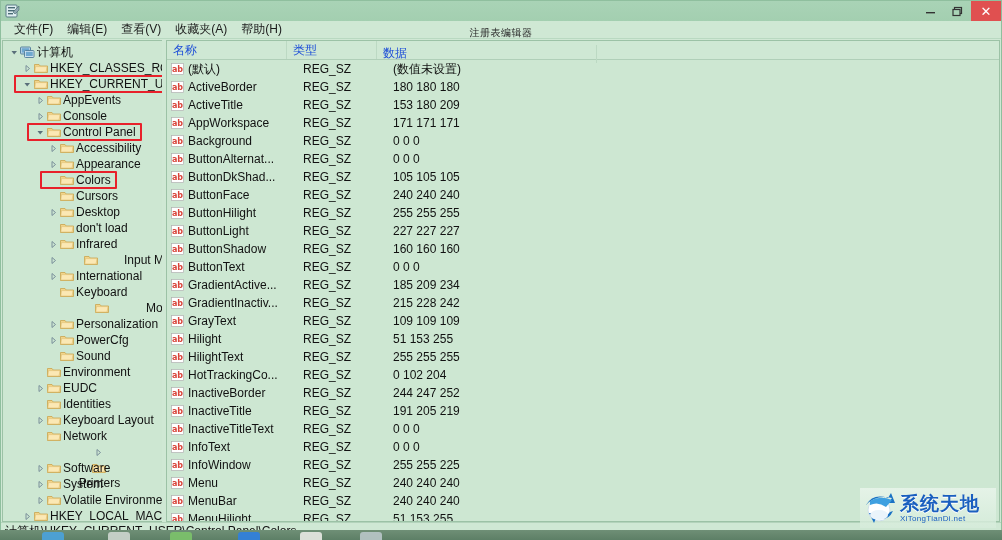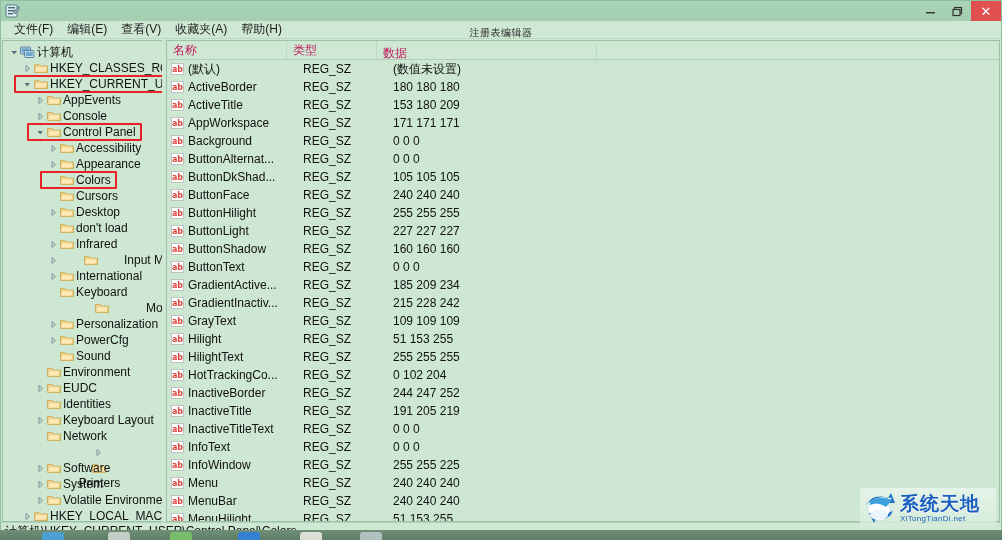--- a/index.html
+++ b/index.html
@@ -99,21 +99,21 @@
   .redbox{
     position:absolute;border:2px solid #e8212b;
     box-sizing:border-box;pointer-events:none;z-index:5;
     border-radius:1px;
   }
   
   #listheader{
     height:18px;min-height:18px;background:#cfe8d4;
     border-bottom:1px solid #b0cfb8;
     display:flex;align-items:center;
-    font-size:12px;color:#be185d;
+    font-size:12px;color:#1d4ed8;
   }
   .hcell{
     height:18px;display:flex;align-items:center;padding-left:6px;
     box-sizing:border-box;
     border-right:1px solid #bcd9c3;
   }
   .hcell.last{border-right:1px solid #bcd9c3;}
   #listrows{flex:1;overflow:hidden;position:relative;}
   .lrow{
     height:18px;display:flex;align-items:center;

